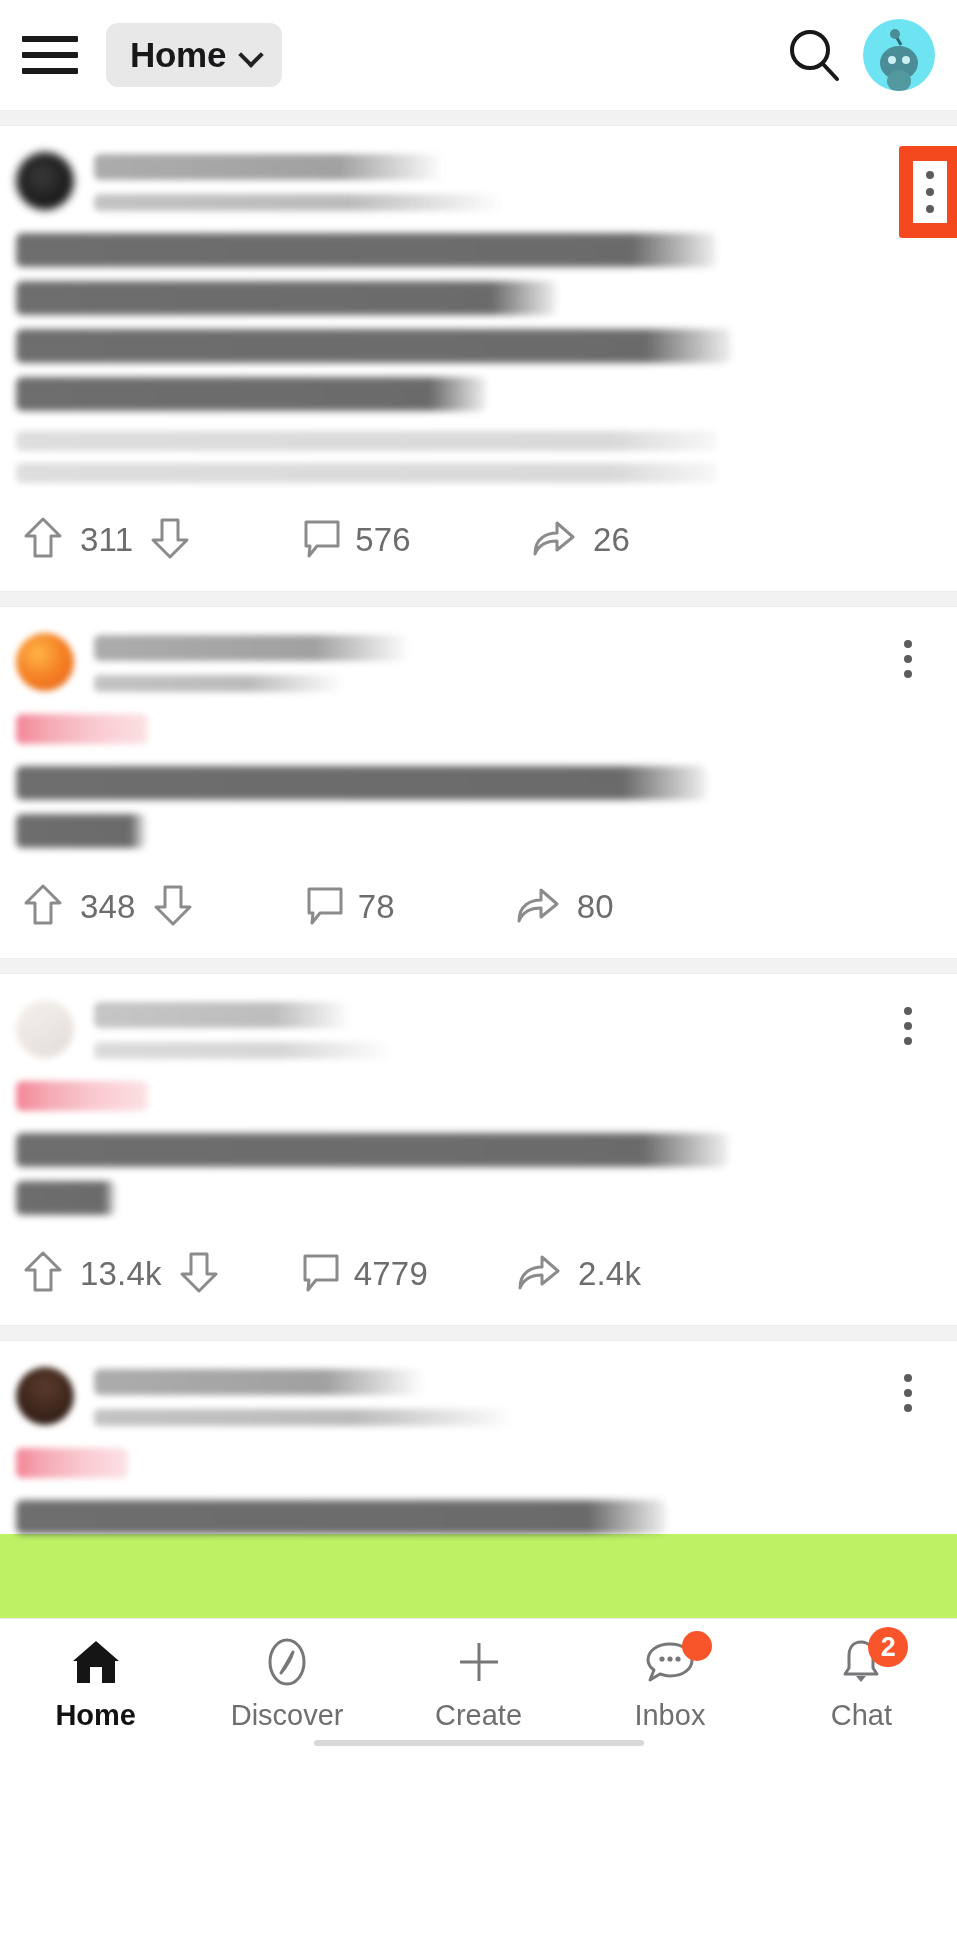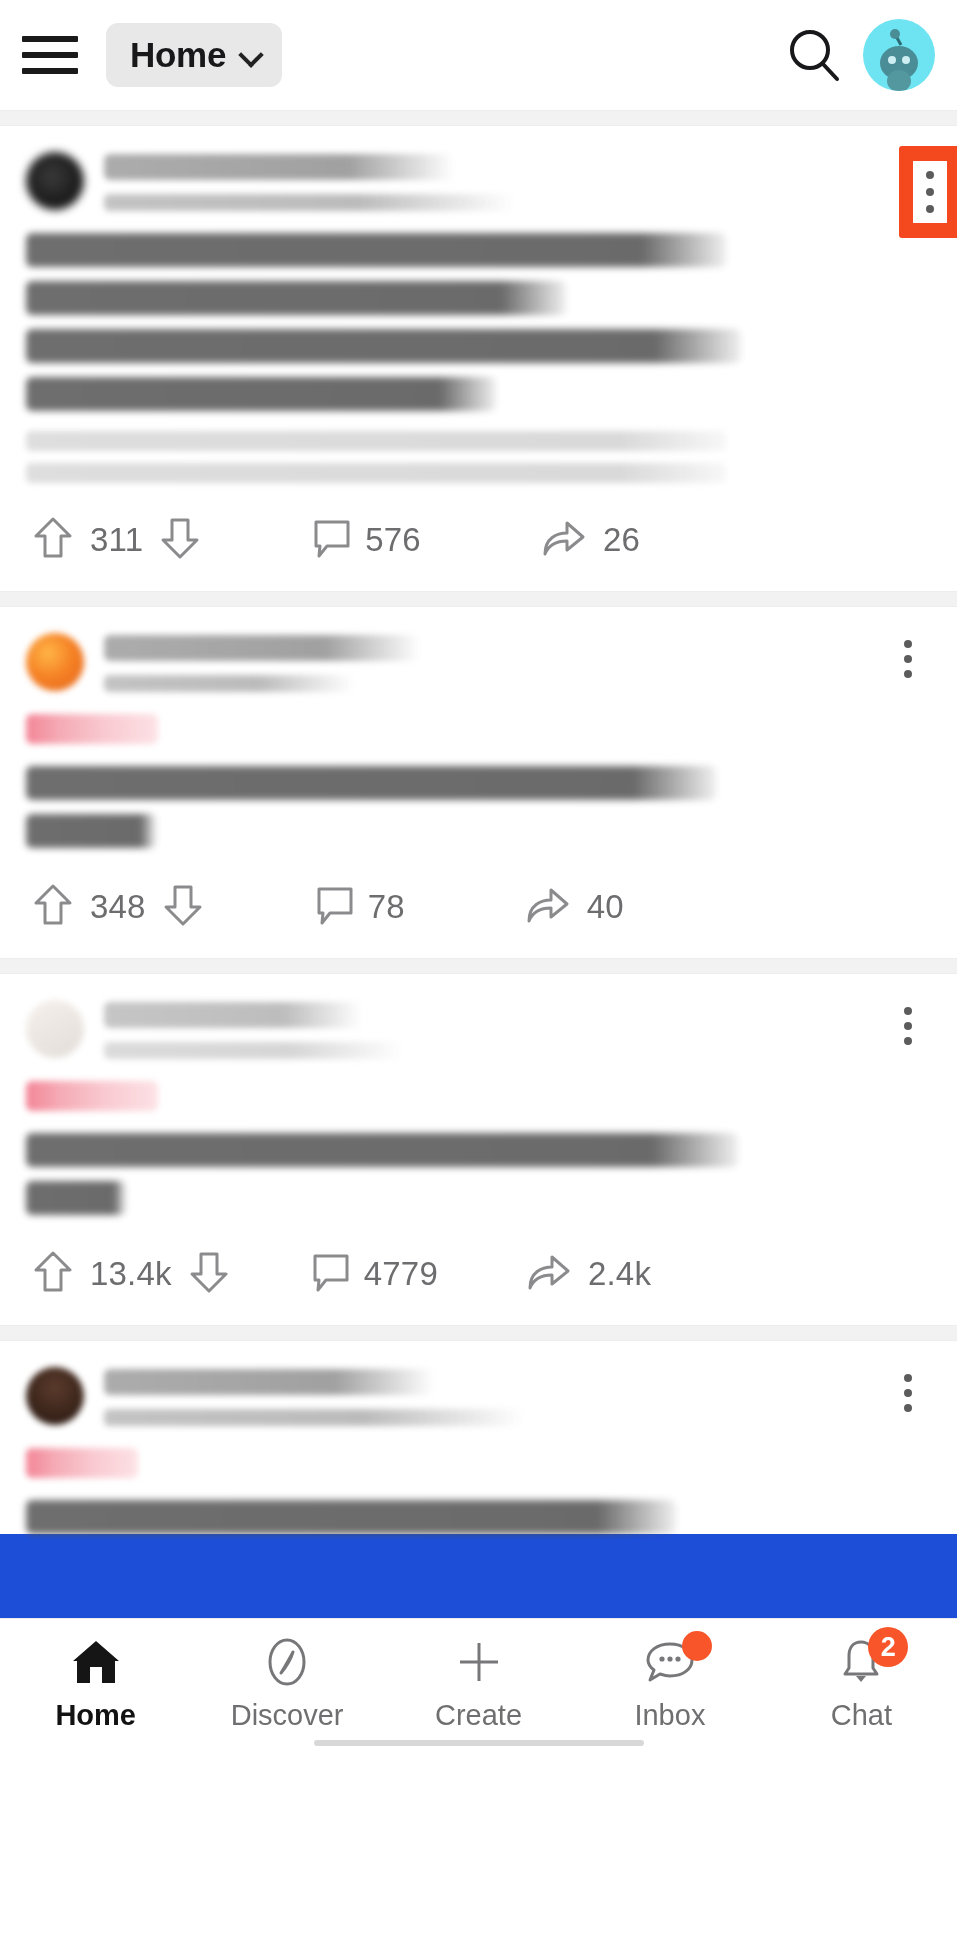--- a/index.html
+++ b/index.html
@@ -7,21 +7,21 @@
     width: 957px;
     height: 1933px;
     background: #ffffff;
     font-family: "Liberation Sans", sans-serif;
     overflow: hidden;
   }
   .app {
     position: relative;
     width: 957px;
     height: 1758px;
-    background: #1d4ed8;
+    background: #bef264;
     overflow: hidden;
   }
 
   
   .header {
     position: relative;
     height: 110px;
     background: #ffffff;
     display: flex;
     align-items: center;
@@ -94,21 +94,21 @@
   
   .feed { position: relative; }
   .gap {
     height: 16px;
     background: #f2f2f3;
     border-top: 1px solid #ededee;
     border-bottom: 1px solid #ededee;
   }
   .post {
     background: #ffffff;
-    padding: 26px 26px 0 26px;
+    padding: 26px 26px 0 16px;
     position: relative;
   }
   .post-head {
     display: flex;
     align-items: flex-start;
     gap: 20px;
     position: relative;
   }
   .p-avatar {
     width: 58px; height: 58px;
@@ -434,21 +434,21 @@
           </span>
           <span class="act-num">78</span>
         </div>
 
         <div class="act-group act-share">
           <span class="ico">
             <svg width="48" height="44" viewBox="0 0 48 44" aria-hidden="true">
               <path d="M6 38 C6 22 18 17 28 17 L28 7 L44 21 L28 34 L28 25 C18 25 10 28 6 38 Z" fill="none" stroke="#8b8b8d" stroke-width="3" stroke-linejoin="round"></path>
             </svg>
           </span>
-          <span class="act-num">40</span>
+          <span class="act-num">80</span>
         </div>
       </div>
     </div>
 
     <div class="gap"></div>
 
     <div class="post">
       <div class="post-head">
         <div class="p-avatar pale"></div>
         <div class="p-meta">

